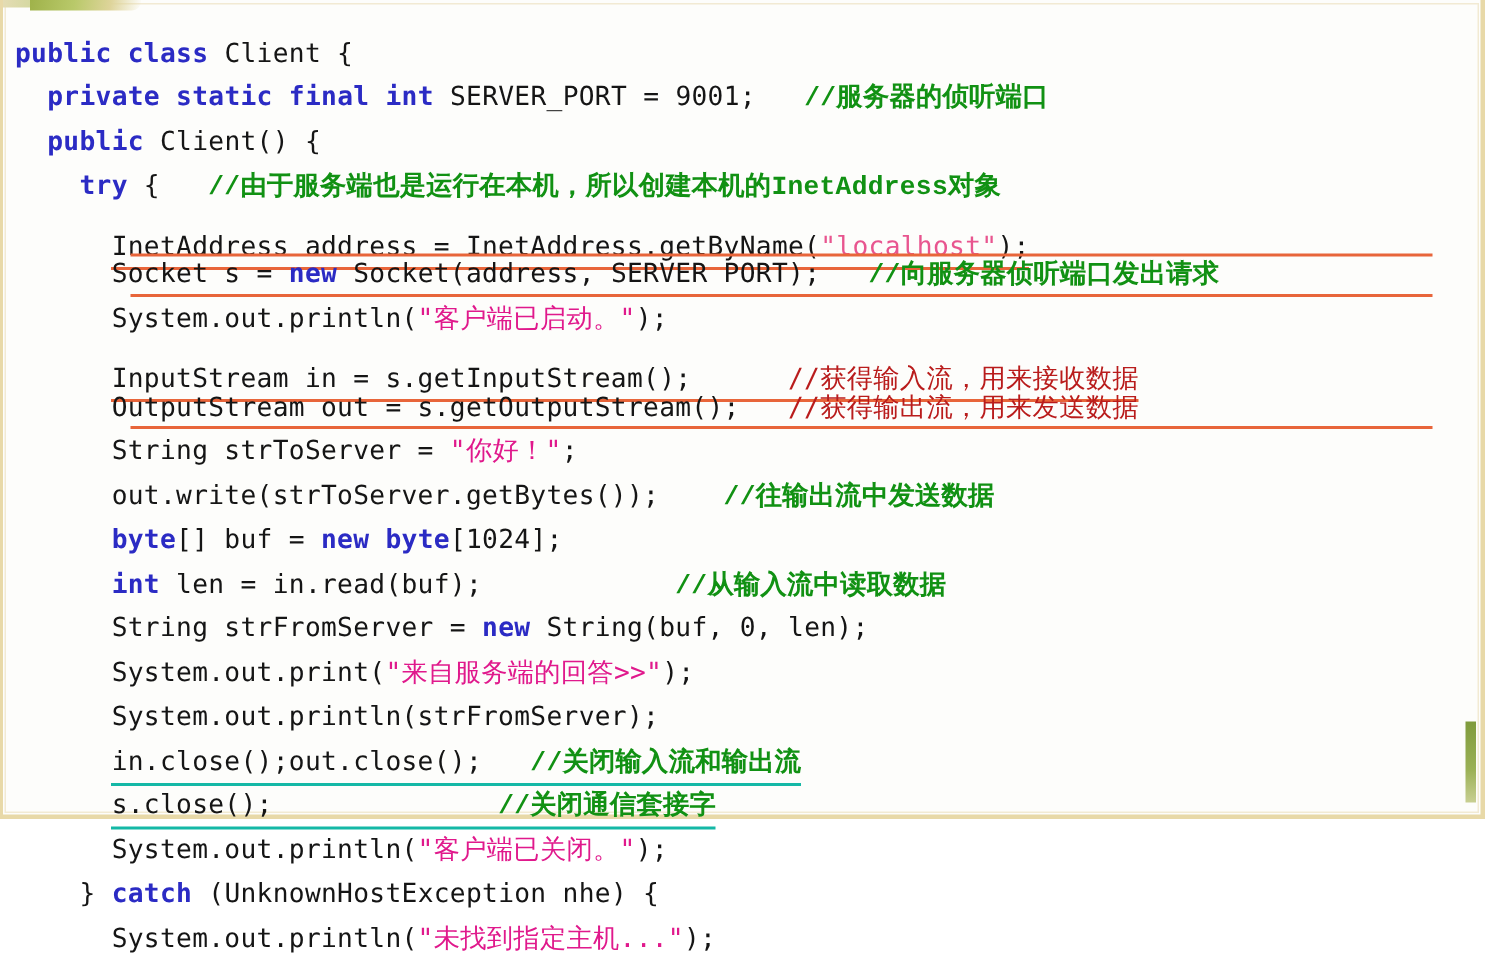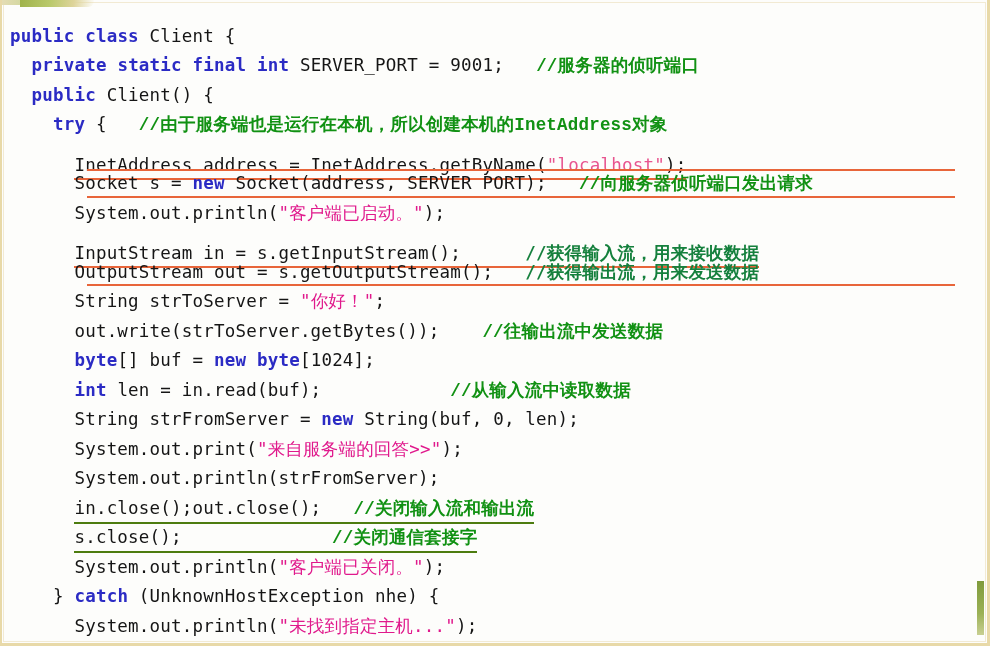--- a/index.html
+++ b/index.html
@@ -11,21 +11,21 @@
     width: 990px;
     height: 646px;
     overflow: hidden;
     font-family: "Liberation Mono", "DejaVu Sans Mono", monospace;
   }
 
   
   #slide {
     position: relative;
     width: 990px;
-    height: 646px;
+    height: 546px;
     box-sizing: border-box;
     background: #fdfdfb;
     border: 3px solid #e8d9a8;
     border-left-width: 2px;
     border-top-width: 0px;
   }
   #slide::before {
     
     content: "";
     position: absolute;
@@ -79,41 +79,41 @@
     height: 29.5px;
     padding-left: 8px;
     white-space: pre;
   }
 
   
   .kw   { color: #2b2bc4; font-weight: bold; }
   .str  { color: #e0198c; }
   .strl { color: #e8558f; }
   .cmt-g{ color: #119113; font-weight: bold; font-family: Liberation Mono, monospace; }
-  .cmt-o{ color: #15803d; font-weight: bold; }
+  .cmt-o{ color: #b91c1c; font-weight: normal; }
   .pl   { color: #151515; }
 
   
   .rule-top, .rule-bot {
     position: absolute;
     height: 2px;
     background: #e8653a;
     left: 0;
   }
   .rule-top { top: 0px; }
   .rule-bot { bottom: 1px; }
 
   .u-red {
     border-bottom: 2px solid #e8653a;
     display: inline-block;
     line-height: 26px;
     margin-top: 12px;
   }
   .u-org {
-    border-bottom: 2px solid #4d7c0f;
+    border-bottom: 2px solid #14b8a6;
     display: inline-block;
     line-height: 26px;
   }
 </style>
 </head>
 <body>
 
 <div id="slide">
 
   <div class="deco-top-left2"></div>

